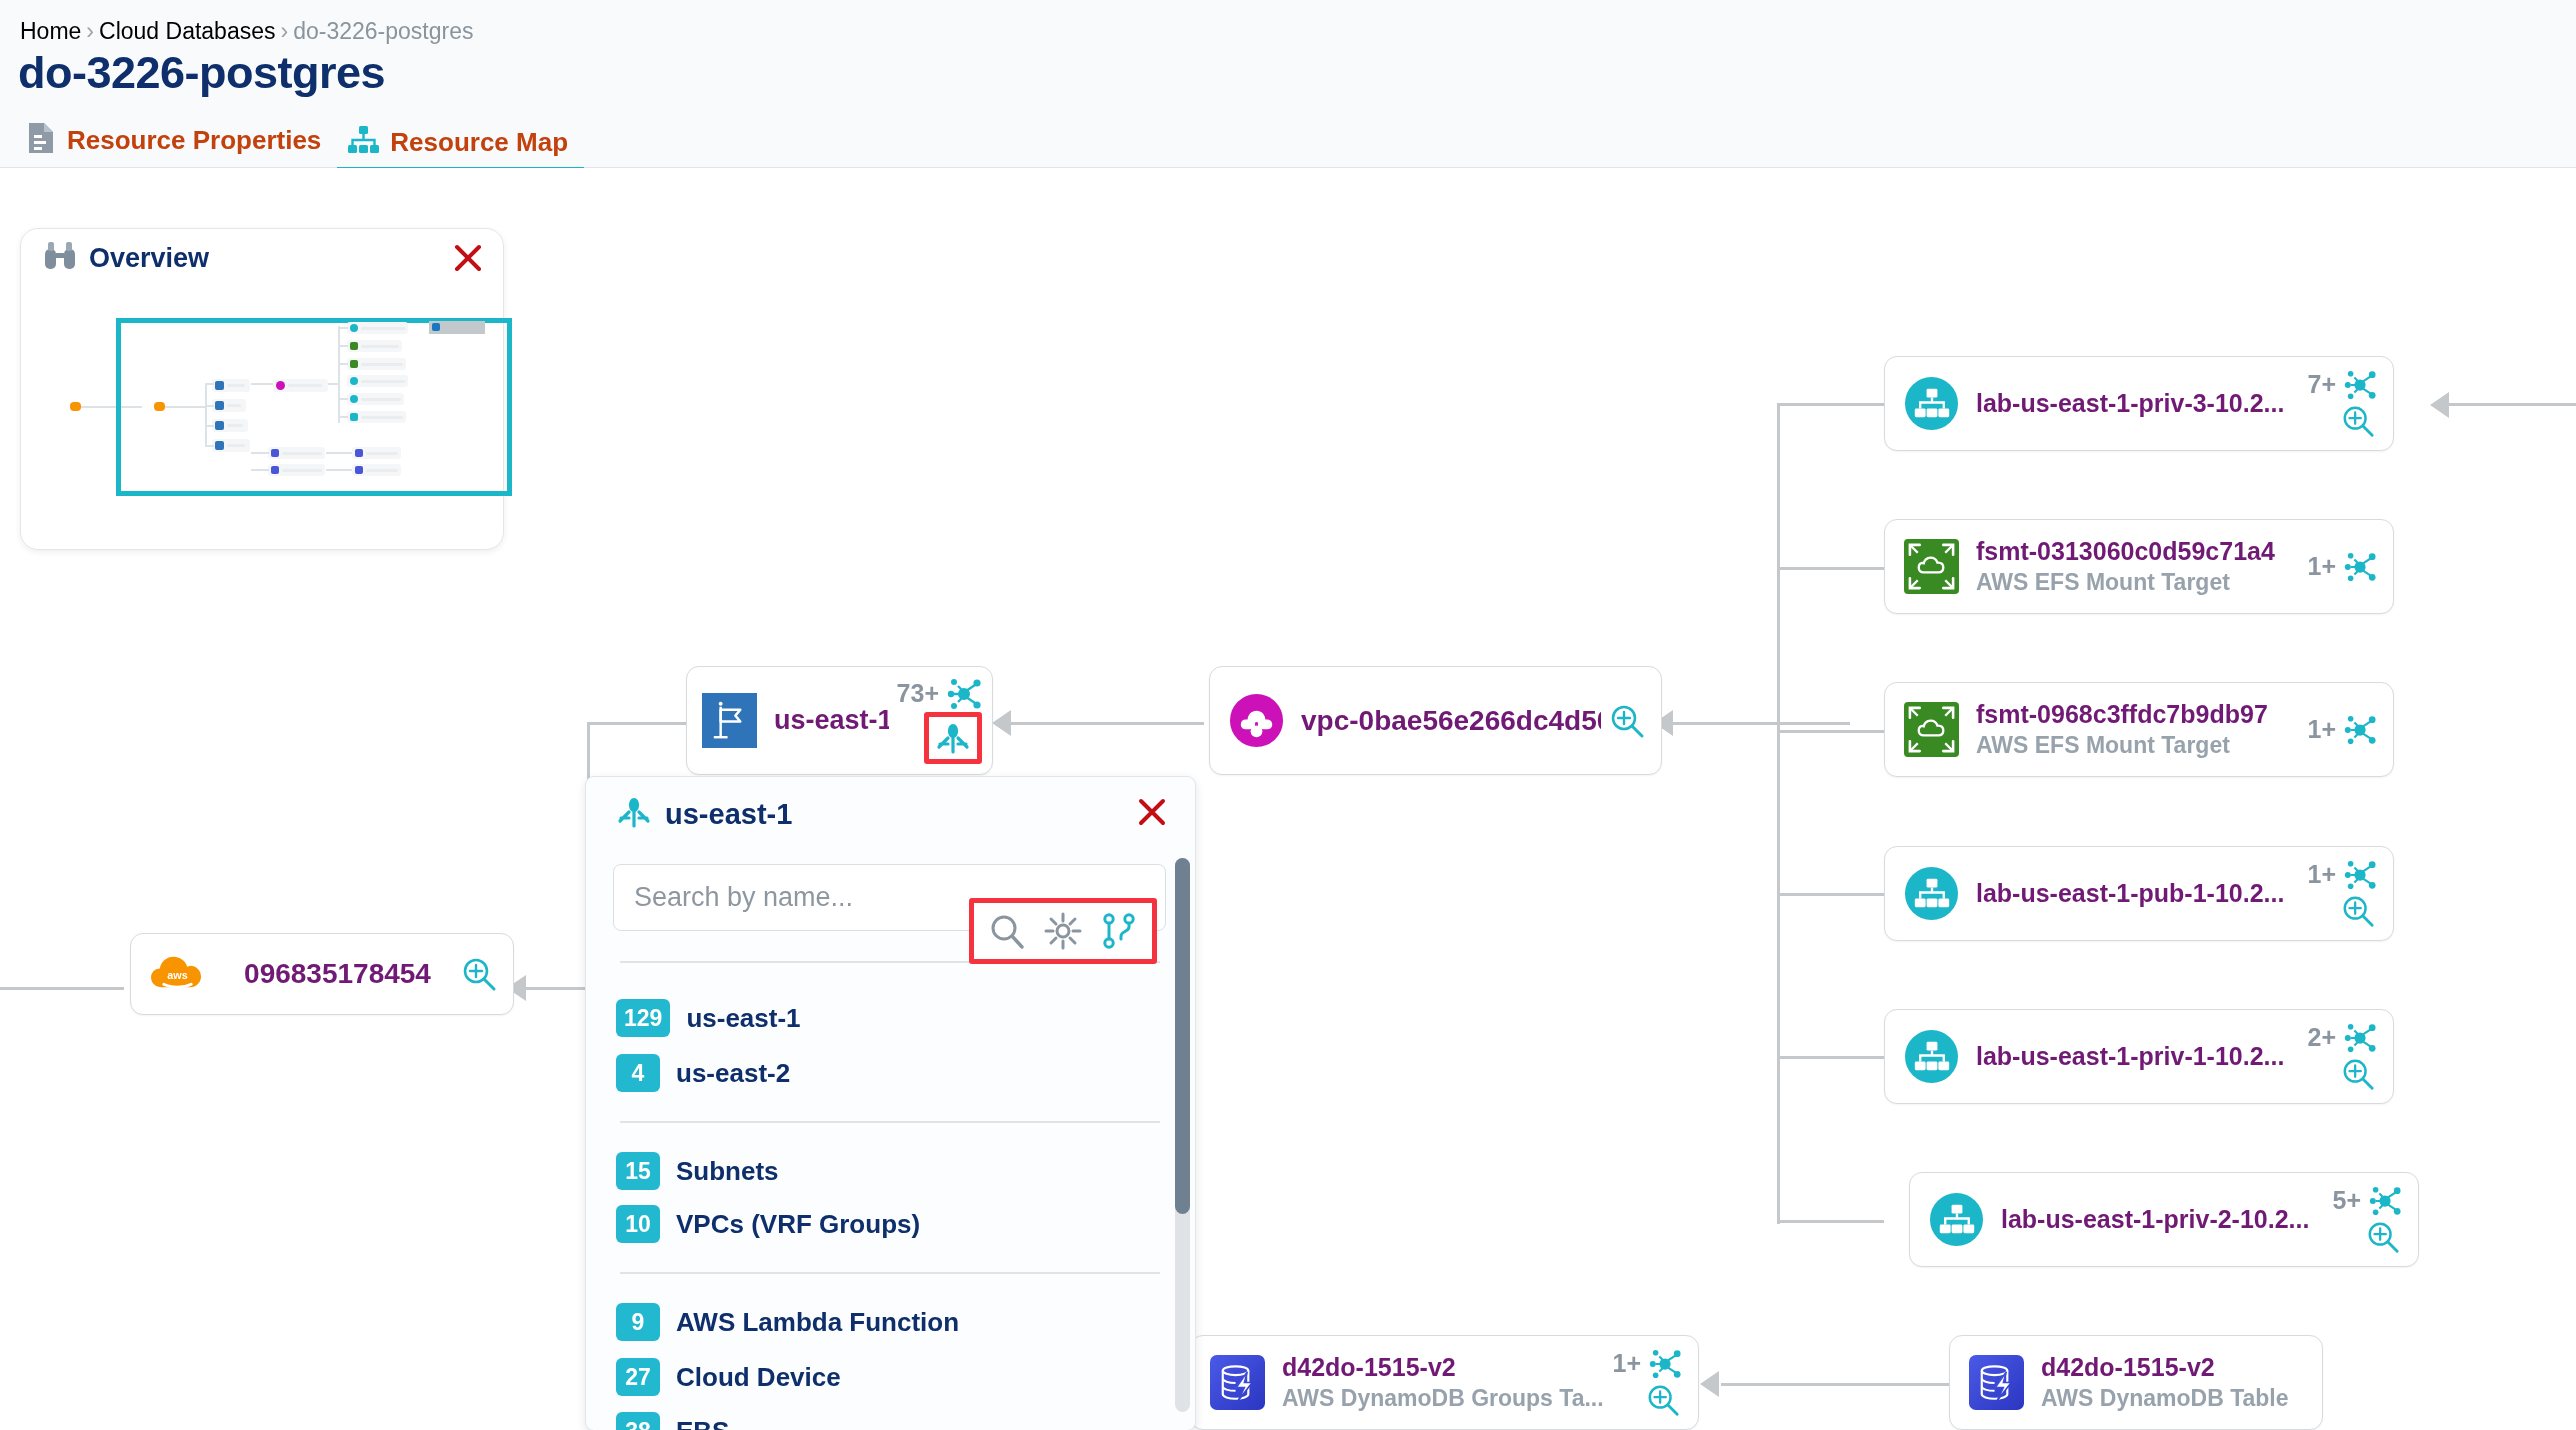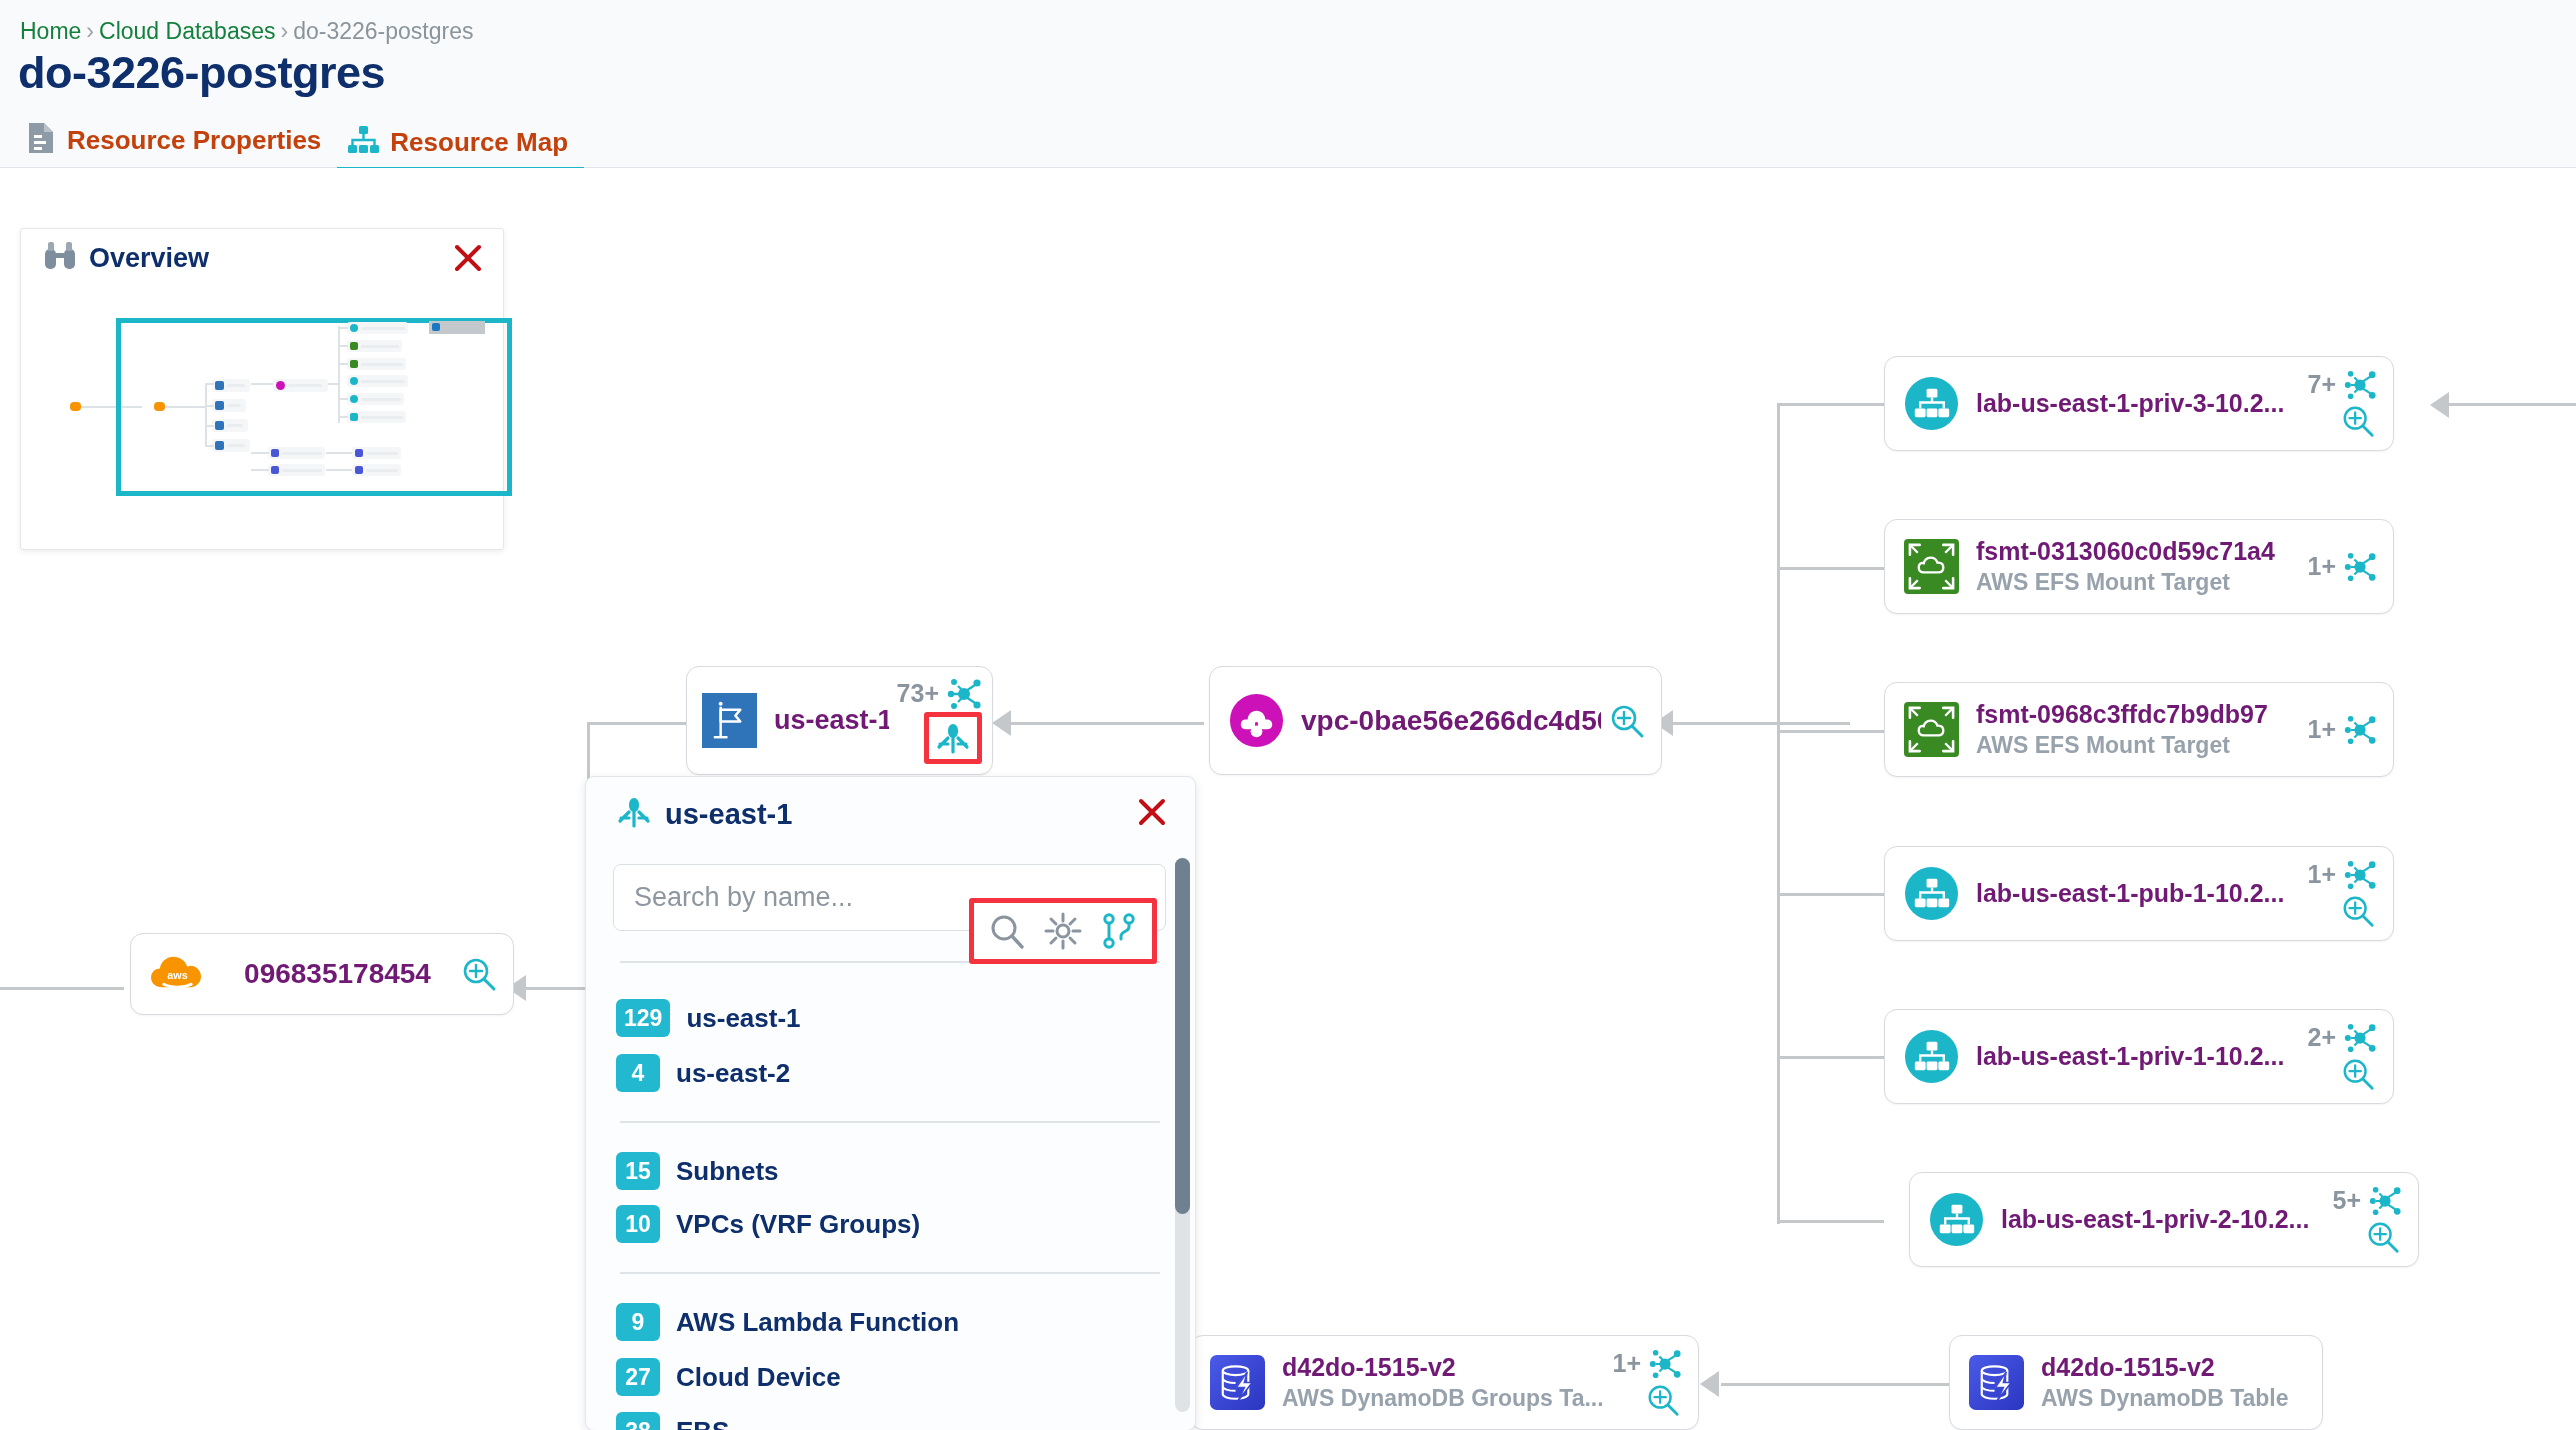--- a/index.html
+++ b/index.html
@@ -13,21 +13,21 @@
   
   .header {
     position: absolute; top: 0; left: 0; width: 2576px; height: 168px;
     background: #f8fafb;
     border-bottom: 1px solid #dfe5ea;
   }
   .breadcrumb {
     position: absolute; left: 20px; top: 18px;
     font-size: 23px; color: #8a949c; white-space: nowrap;
   }
-  .breadcrumb a { color: #15803d; text-decoration: none; }
+  .breadcrumb a { color: #000000; text-decoration: none; }
   .breadcrumb .sep { color: #9aa3aa; margin: 0 5px; }
   .page-title {
     position: absolute; left: 18px; top: 47px;
     font-size: 45px; font-weight: bold; color: #0e2f6b;
     letter-spacing: -0.5px;
   }
   .tabs { position: absolute; left: 16px; top: 117px; display: flex; align-items: flex-end; }
   .tab {
     display: flex; align-items: center; gap: 11px;
     padding: 4px 16px 13px 10px; cursor: pointer; position: relative;
@@ -37,21 +37,21 @@
     content: ""; position: absolute; left: 0; right: 0; bottom: 0;
     height: 5px; background: #1cb6c9;
   }
 
   
   .canvas { position: absolute; top: 168px; left: 0; width: 2576px; height: 1262px; background: #fff; overflow: hidden; }
 
   
   .overview-panel {
     position: absolute; left: 20px; top: 60px; width: 484px; height: 322px;
-    background: #ffffff; border: 1px solid #e3e7ea; border-radius: 3px;
+    background: #ffffff; border: 1px solid #e3e7ea; border-radius: 18px;
     box-shadow: 0 2px 6px rgba(0,0,0,0.07);
   }
   .ov-head { position: absolute; left: 22px; top: 12px; display: flex; align-items: center; gap: 12px; }
   .ov-title { font-size: 27px; font-weight: bold; color: #0e2f6b; }
   .ov-close {
     position: absolute; right: 18px; top: 12px; width: 34px; height: 34px; cursor: pointer;
   }
   .minimap { position: absolute; left: 49px; top: 89px; width: 415px; height: 188px; }
   .mm-viewport {
     position: absolute; left: 46px; top: 0px; width: 396px; height: 178px;

